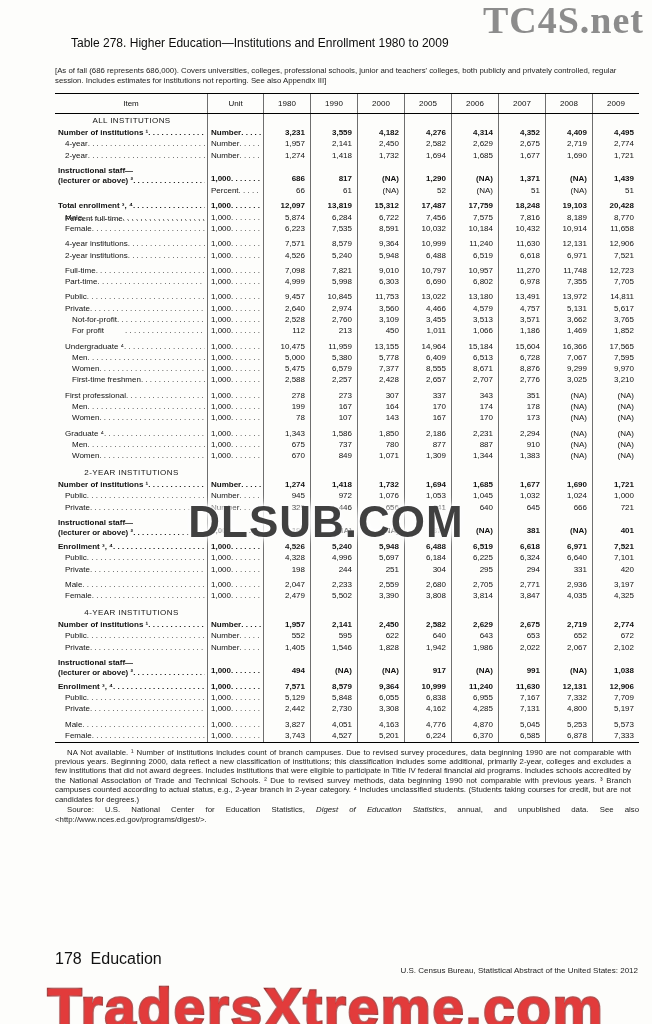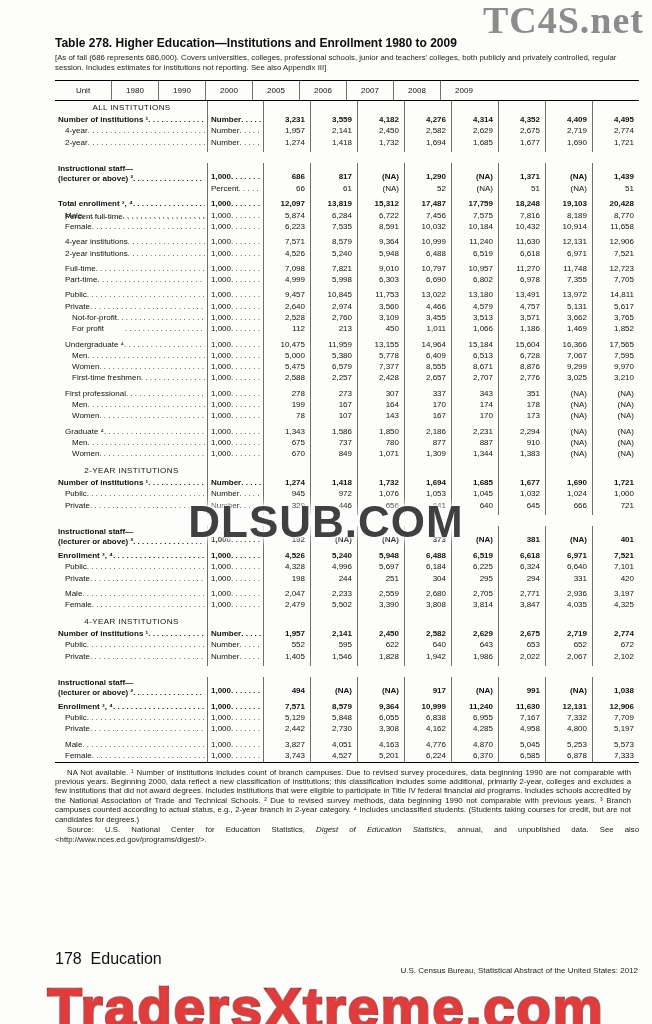--- a/index.html
+++ b/index.html
@@ -1,38 +1,38 @@
 <!DOCTYPE html>
 <html><head>
 <meta charset="utf-8">
 <style>
   html,body{margin:0;padding:0;}
   body{width:652px;height:1024px;background:#e9e9e9;font-family:"Liberation Sans","DejaVu Sans",sans-serif;}
   .page{position:relative;width:652px;height:1024px;background:#fdfdfb;overflow:hidden;color:#111;}
   .content{margin:36px 13px 0 55px;width:584px;}
 
-  .title{font-size:12px;font-weight:bold;line-height:14px;margin:0;color:#0d0d0d;}
+  .title{font-size:12px;font-weight:normal;line-height:14px;margin:16px;color:#0d0d0d;}
   .subtitle{font-size:7.8px;line-height:9.5px;margin:3px 0 0 0;color:#1c1c1c;}
 
   .stat-table{margin-top:8px;font-size:8px;color:#111;}
   .thead{display:flex;height:19px;border-top:1.5px solid #000;border-bottom:1px solid #000;}
   .tbody{border-bottom:1px solid #000;}
 
   .c{height:100%;display:flex;align-items:center;box-sizing:border-box;overflow:hidden;}
   .thead .c,.trow .c{border-left:1px solid #6e6e6e;}
   .thead .c:first-child,.trow .c:first-child{border-left:none;}
   .c-item{width:152px;padding-left:3px;padding-right:2px;}
   .c-unit{width:56px;padding-left:3px;padding-right:2px;}
   .c-y{width:47px;justify-content:flex-end;padding-right:5px;}
   .hc{justify-content:center;padding:0;text-align:center;}
 
   .trow{display:flex;height:11.3px;line-height:1;}
   .trow.gap{height:4px;}
   .trow.section{height:13.5px;}
-  .trow.row2{height:20px;margin-top:11px;}
+  .trow.row2{height:20px;}
   .row2 .c{align-items:flex-end;padding-bottom:2px;}
   .row2 .c-item{display:block;padding-top:1px;padding-bottom:0;}
   .l1,.lwrap{line-height:9.5px;}
   .lwrap{display:flex;}
   .b{font-weight:bold;}
   .seclabel{margin:0 auto;letter-spacing:0.4px;}
   .lt{white-space:nowrap;}
   .dots{flex:1 1 0;overflow:hidden;white-space:nowrap;}
   .dots::before{content:" . . . . . . . . . . . . . . . . . . . . . . . . . . . . . . . . . . . . . . . .";}
 
@@ -55,20 +55,21 @@
 </head>
 <body>
 
 <div class="page">
   <div class="content">
     <h1 class="title">Table 278. Higher Education—Institutions and Enrollment 1980 to 2009</h1>
     <p class="subtitle">[As of fall (686 represents 686,000). Covers universities, colleges, professional schools, junior and teachers' colleges, both publicly and privately controlled, regular session. Includes estimates for institutions not reporting. See also Appendix III]</p>
 
     <div class="stat-table">
       <div class="thead">
+          <div class="c c-item hc">Item</div>
           <div class="c c-unit hc">Unit</div>
           <div class="c c-y hc">1980</div>
           <div class="c c-y hc">1990</div>
           <div class="c c-y hc">2000</div>
           <div class="c c-y hc">2005</div>
           <div class="c c-y hc">2006</div>
           <div class="c c-y hc">2007</div>
           <div class="c c-y hc">2008</div>
           <div class="c c-y hc">2009</div>
         </div>
@@ -1049,21 +1050,21 @@
             </div>
             <div class="c c-unit">
               <span class="lt">1,000</span>
               <span class="dots"></span>
             </div>
             <div class="c c-y">2,442</div>
             <div class="c c-y">2,730</div>
             <div class="c c-y">3,308</div>
             <div class="c c-y">4,162</div>
             <div class="c c-y">4,285</div>
-            <div class="c c-y">4,958</div>
+            <div class="c c-y">7,131</div>
             <div class="c c-y">4,800</div>
             <div class="c c-y">5,197</div>
           </div>
           <div class="trow gap">
             <div class="c c-item"></div>
             <div class="c c-unit"></div>
             <div class="c c-y"></div>
             <div class="c c-y"></div>
             <div class="c c-y"></div>
             <div class="c c-y"></div>

